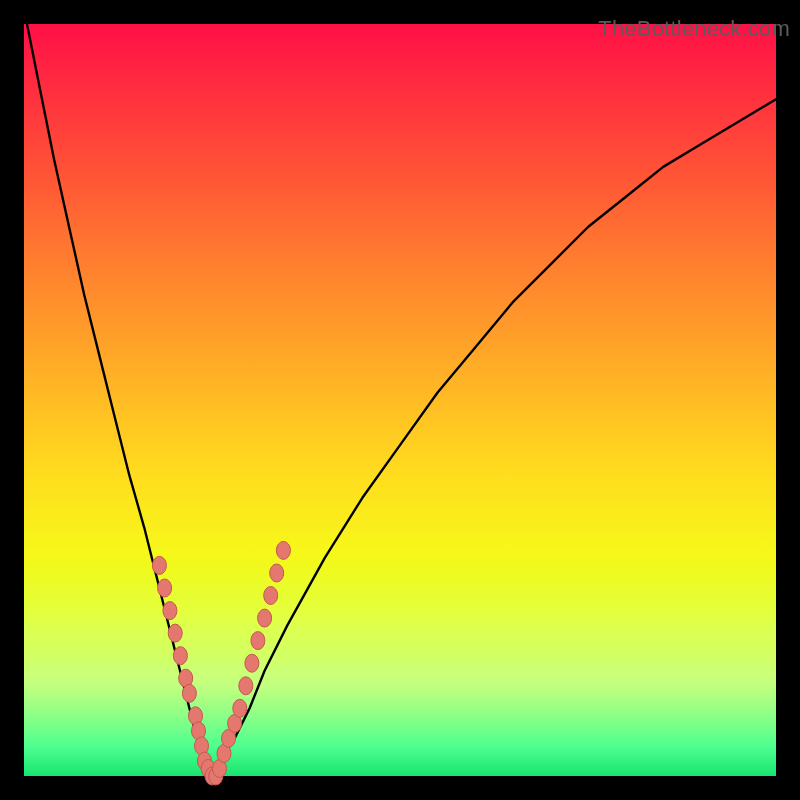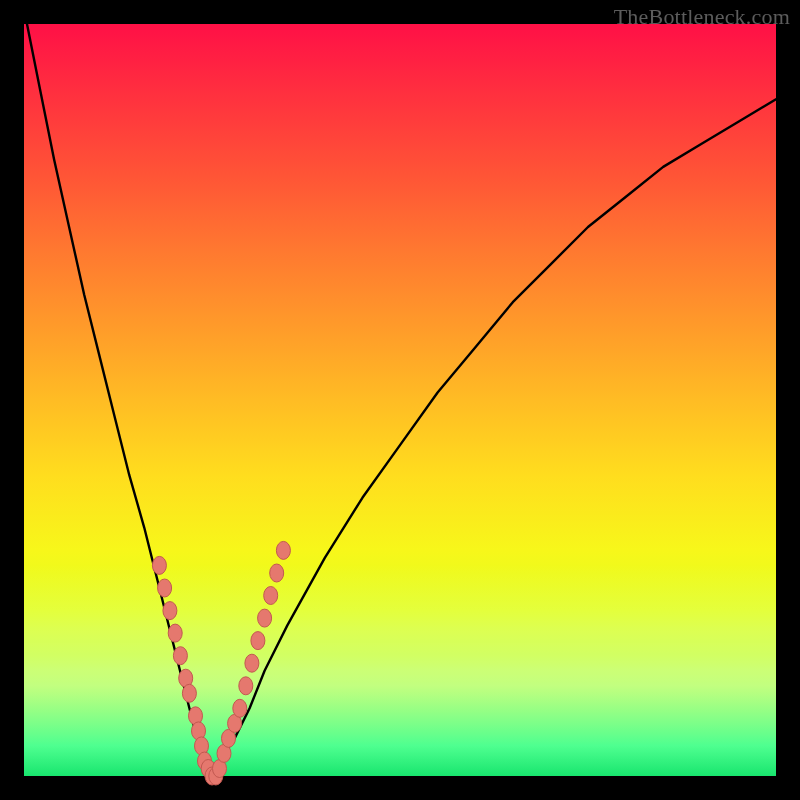--- a/index.html
+++ b/index.html
@@ -46,29 +46,28 @@
       rgba(255,255,255,0.00) 0%,
       rgba(255,255,255,0.18) 30%,
       rgba(255,255,255,0.22) 50%,
       rgba(255,255,255,0.10) 70%,
       rgba(255,255,255,0.00) 100%
     );
     pointer-events: none;
   }
   .attribution {
     position: absolute;
-    top: 4px;
+    top: 16px;
     right: 10px;
     color: #5c5c5c;
     font-size: 22px;
     font-weight: 500;
     letter-spacing: 0.2px;
     z-index: 10;
     user-select: none;
-    font-family: Liberation Serif, serif;
   }
   svg.curve {
     position: absolute;
     left: 0;
     top: 0;
     width: 100%;
     height: 100%;
     overflow: visible;
   }
 </style>

